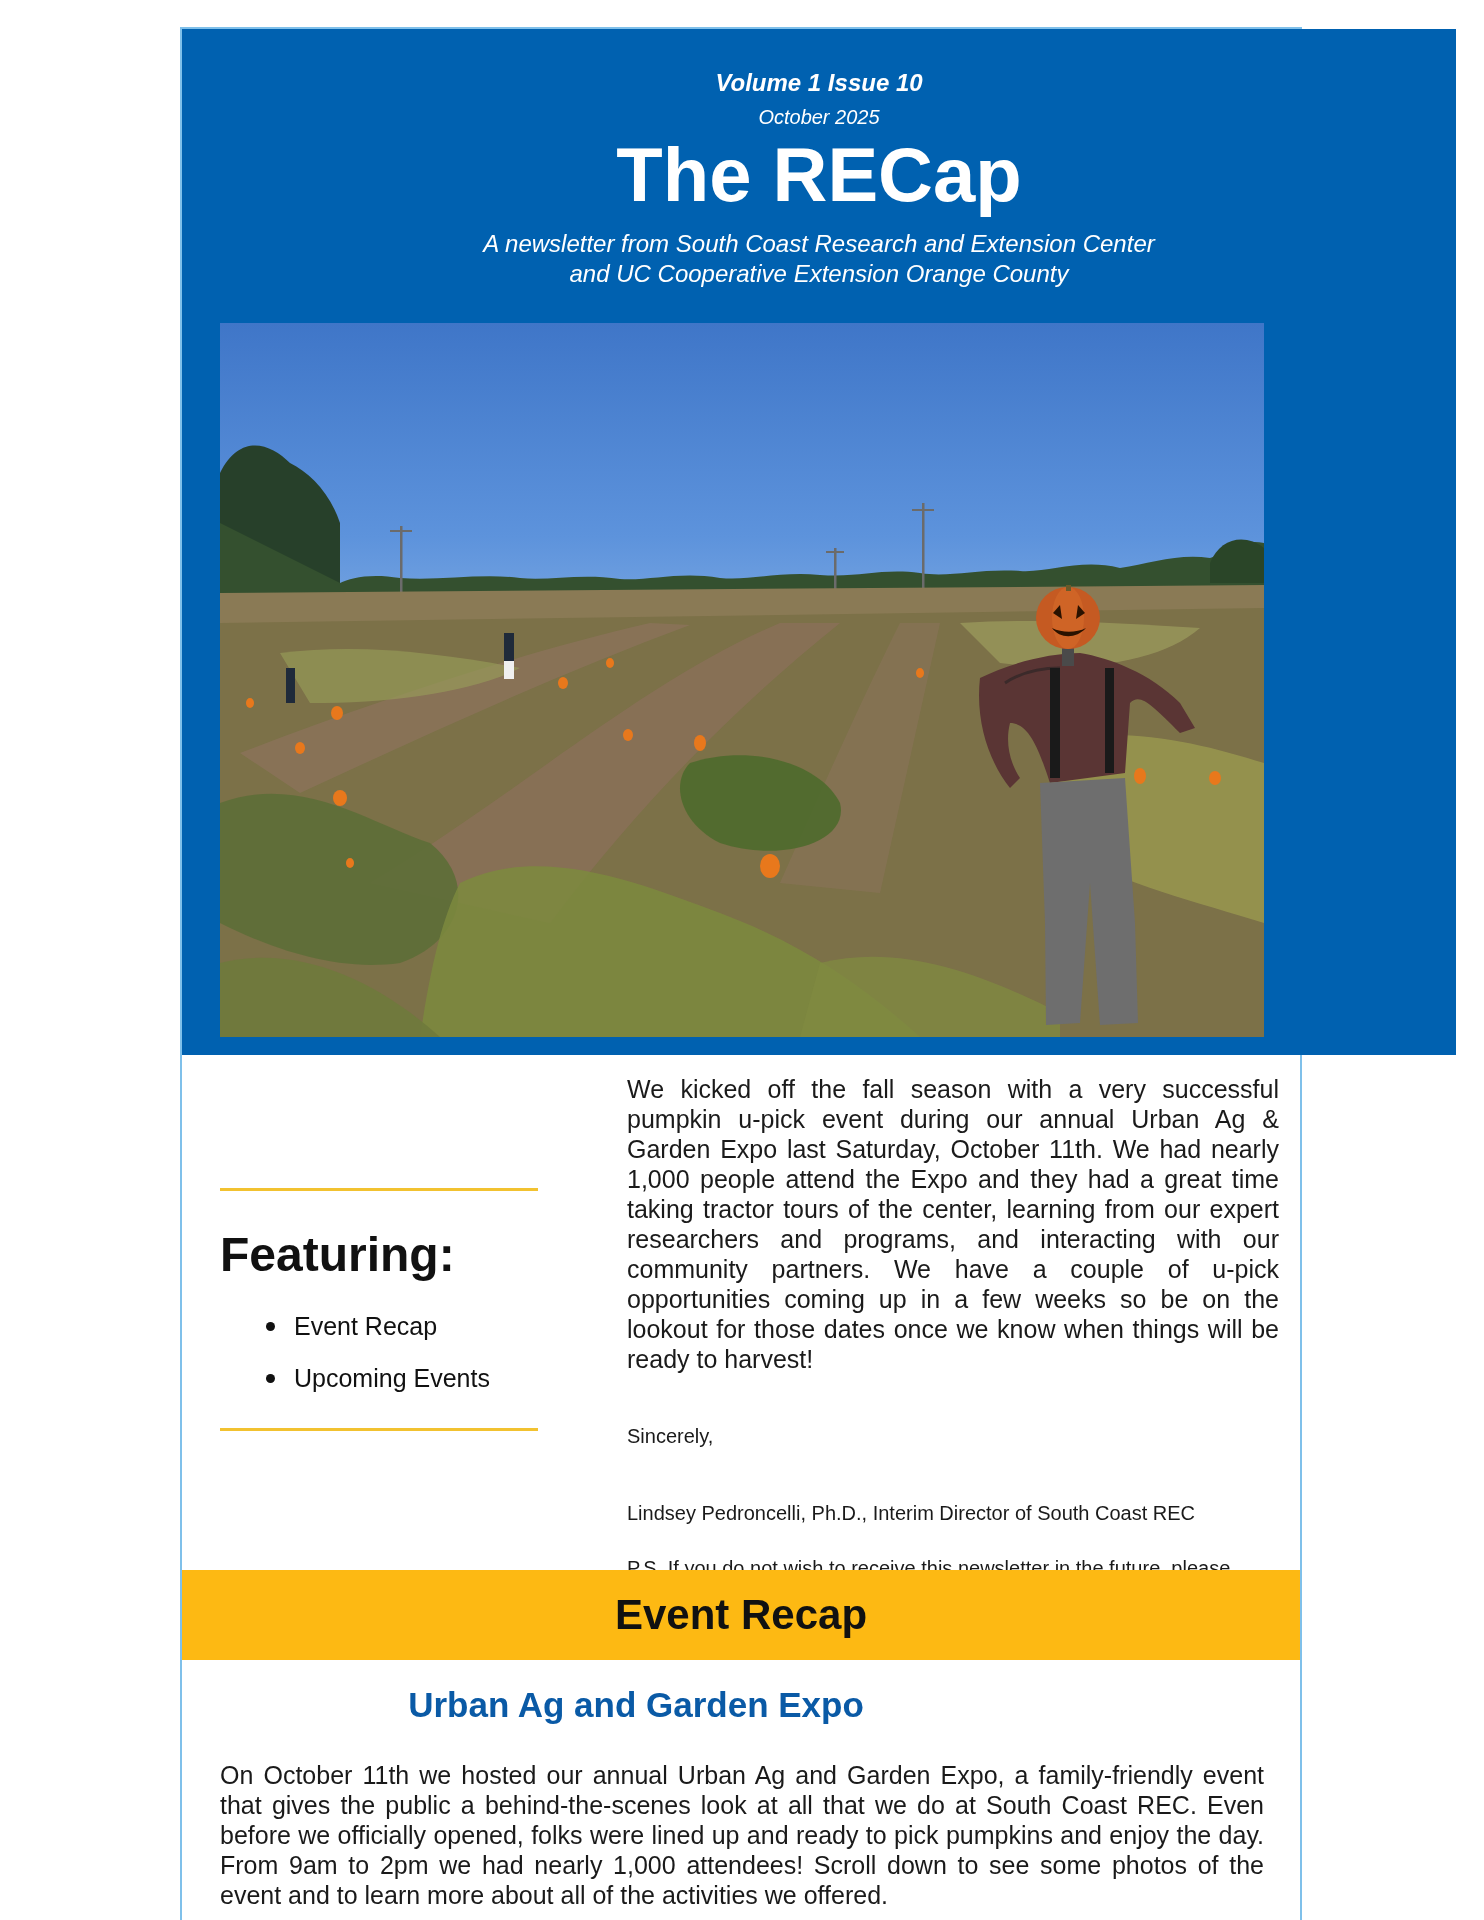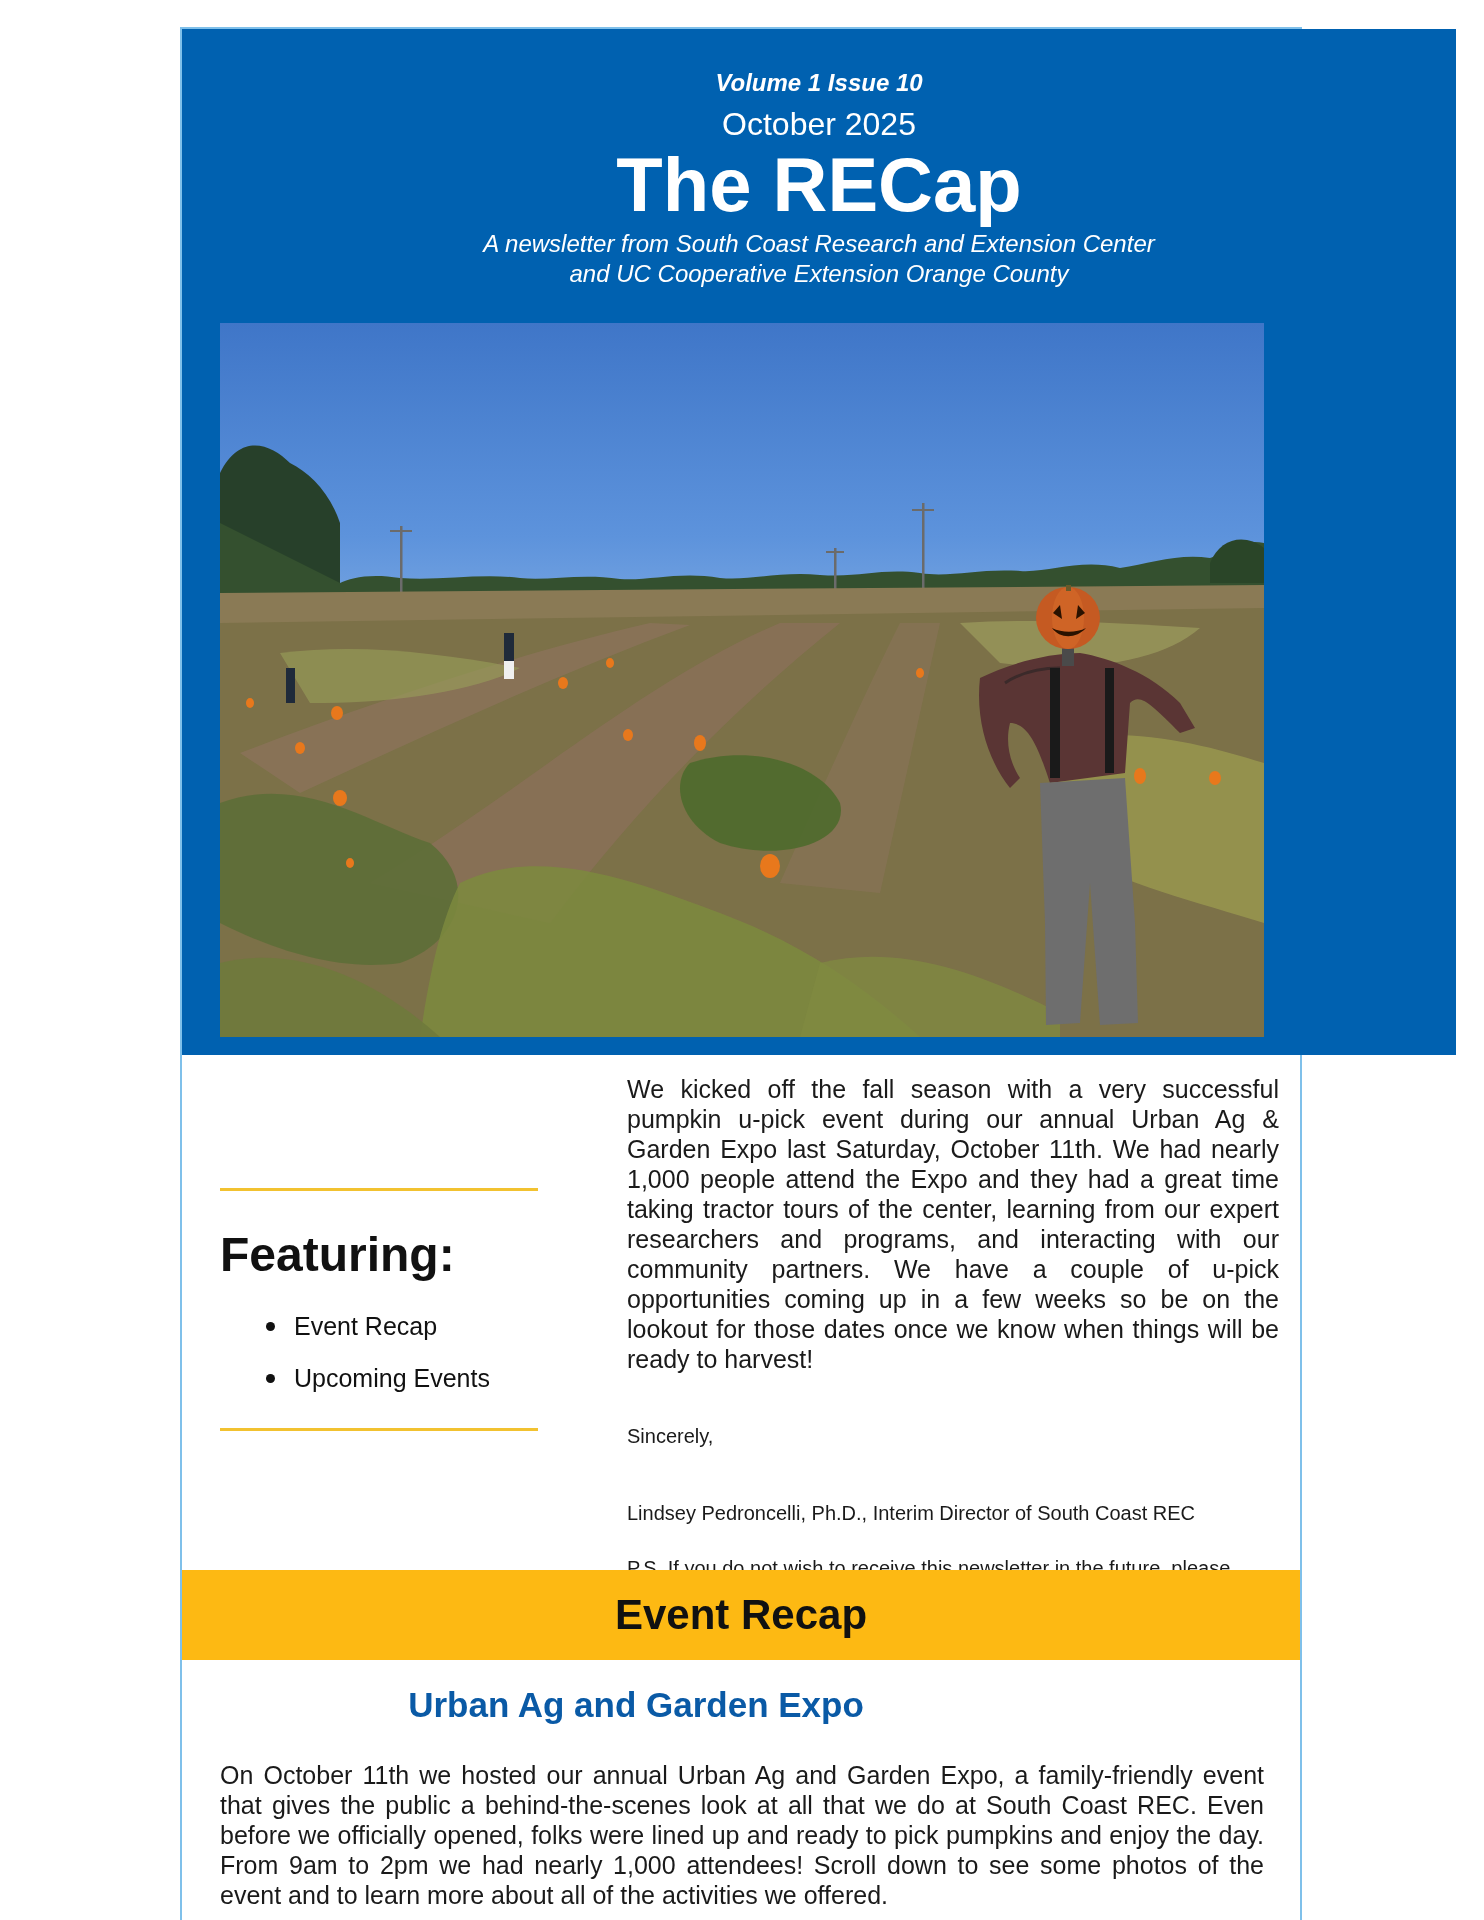--- a/index.html
+++ b/index.html
@@ -5,22 +5,22 @@
   html, body { margin: 0; padding: 0; background: #ffffff; }
   body { width: 1484px; height: 1920px; position: relative; overflow: hidden;
          font-family: "Liberation Sans", "DejaVu Sans", sans-serif; color: #1a1a1a; }
   .page { position: absolute; left: 180px; top: 27px; width: 1118px; height: 1920px;
           border-left: 2px solid #7fc0ea; border-right: 2px solid #7fc0ea; border-top: 2px solid #7fc0ea;
           background: #ffffff; }
   .masthead { position: absolute; left: 0; top: 0; width: 1274px; height: 1026px; background: #0061b0; }
   .mh-volume { position: absolute; top: 40px; left: 0; width: 100%; text-align: center;
                color: #ffffff; font-size: 24px; font-weight: bold; font-style: italic; }
   .mh-date { position: absolute; top: 77px; left: 0; width: 100%; text-align: center;
-             color: #ffffff; font-size: 32px; }
-  .mh-title { position: absolute; top: 112px; left: 0; width: 100%; text-align: center;
+             color: #ffffff; font-size: 20px; font-style: italic; }
+  .mh-title { position: absolute; top: 102px; left: 0; width: 100%; text-align: center;
               color: #ffffff; font-size: 76px; font-weight: bold; letter-spacing: 0px; }
   .mh-sub { position: absolute; top: 200px; left: 0; width: 100%; text-align: center;
             color: #ffffff; font-size: 24px; font-style: italic; line-height: 30px; }
   .mh-sub span { display: block; }
   .hero { position: absolute; left: 38px; top: 294px; width: 1044px; height: 714px; overflow: hidden;
           background: linear-gradient(180deg, #3f76c8 0%, #5d93dc 30%, #8fb6e6 52%, #a9c6e8 57%); }
   .hero svg { position: absolute; left: 0; top: 0; }
 
   .intro-left { position: absolute; left: 38px; top: 1159px; width: 318px; }
   .rule { height: 3px; background: #f2c230; width: 318px; }

